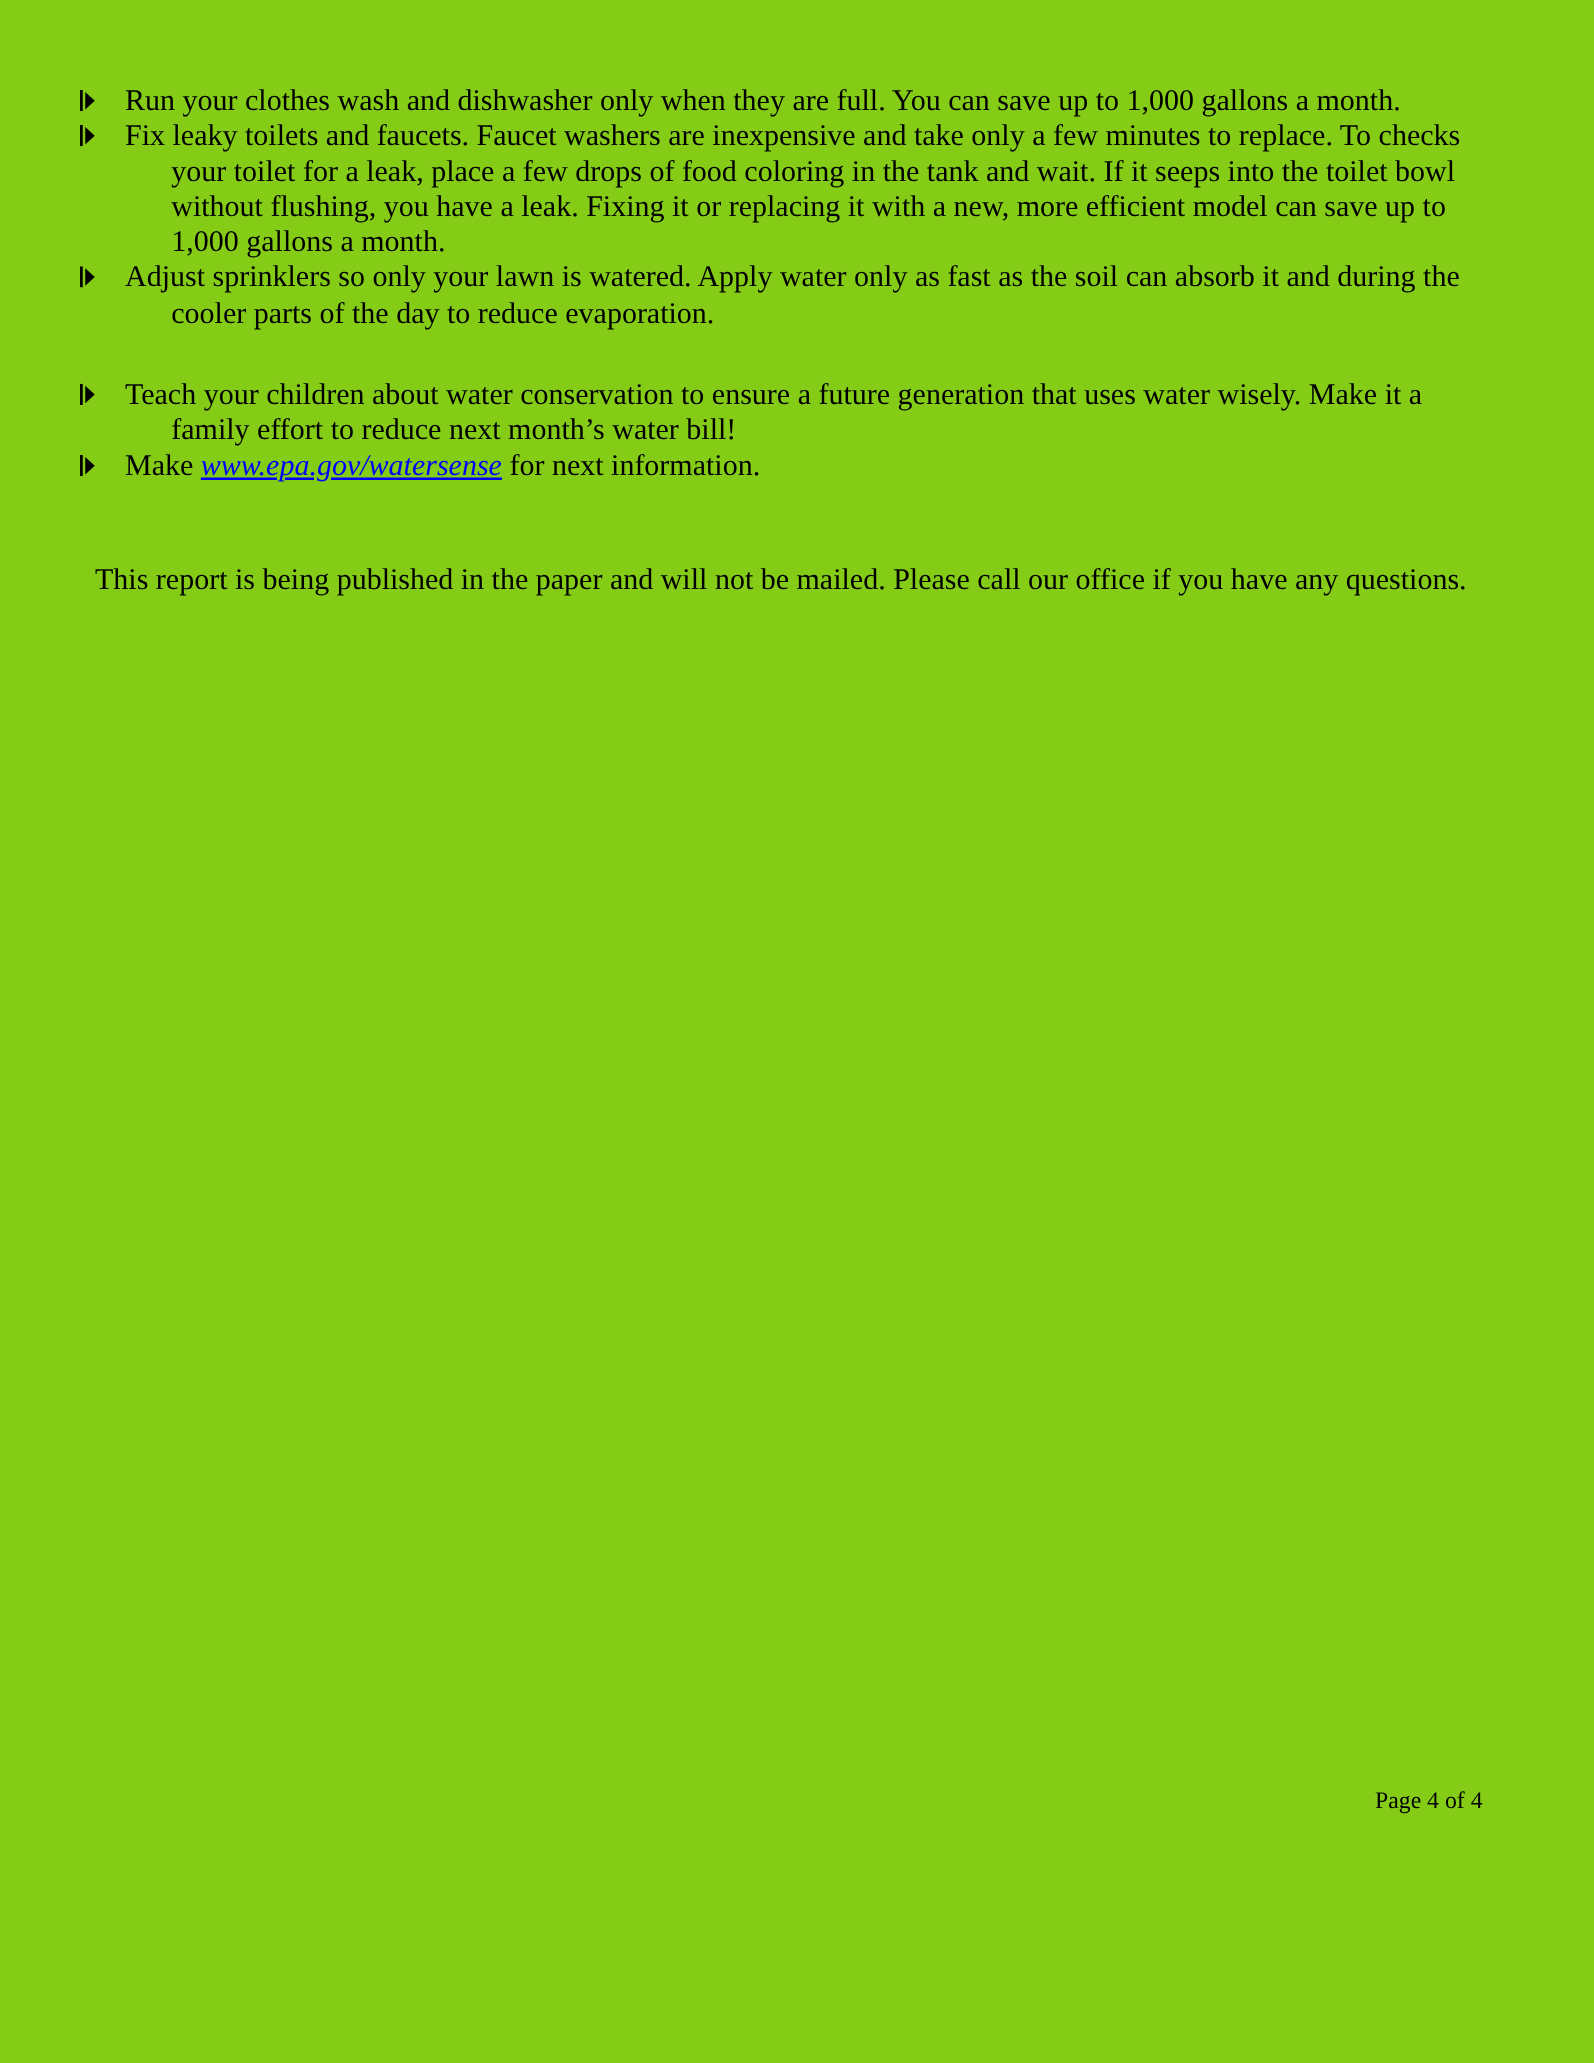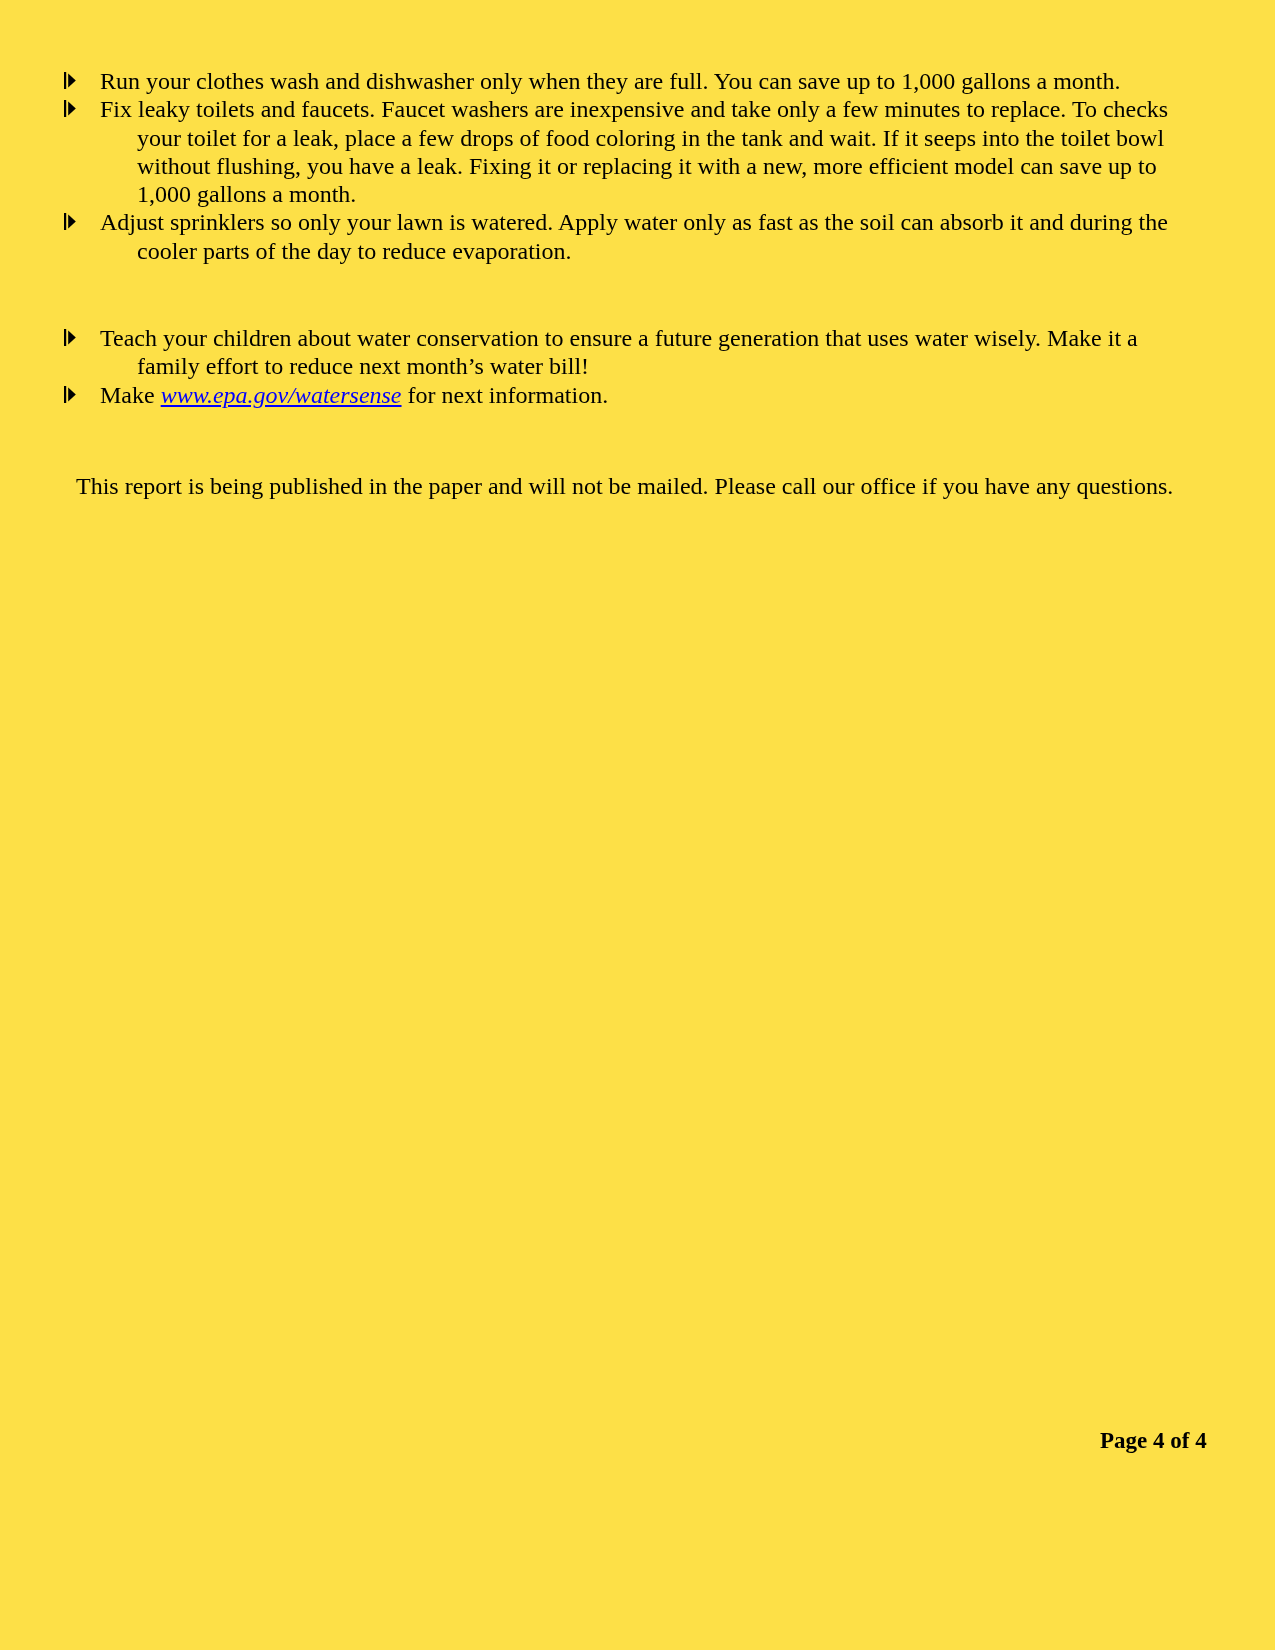--- a/index.html
+++ b/index.html
@@ -1,34 +1,34 @@
 <!DOCTYPE html>
 <html style="--link-color: #0000FF;"><head>
 <meta charset="utf-8">
 <style>
   html, body { margin: 0; padding: 0; background: #ffffff; }
   .page {
     position: relative;
     width: 1275px;
     height: 1650px;
-    background: #fde047;
+    background: #84cc16;
     font-family: "Liberation Serif", "DejaVu Serif", serif;
     font-size: 24px;
     line-height: 28.3px;
     color: #000000;
     overflow: hidden;
   }
   .content {
     position: absolute;
     top: 67px;
     left: 64px;
     width: 1160px;
   }
   .bullet-list { margin: 0; padding: 0; }
-  .bullet-list.group2 { margin-top: 59px; }
+  .bullet-list.group2 { margin-top: 37px; }
   .bullet-item {
     position: relative;
     padding-left: 36px;
     margin: 0;
   }
   .bullet-glyph {
     position: absolute;
     left: 0;
     top: 5px;
     width: 12px;
@@ -48,22 +48,22 @@
     font-style: italic;
   }
   .closing-note {
     margin: 63px 0 0 12px;
     width: 1150px;
   }
   .page-number {
     position: absolute;
     left: 1100px;
     top: 1427px;
-    font-size: 23px;
-    font-weight: bold;
+    font-size: 19px;
+    font-weight: normal;
     white-space: nowrap;
   }
 </style>
 </head>
 <body>
 
 <div class="page">
   <div class="content">
 
     <div class="bullet-list group1">

